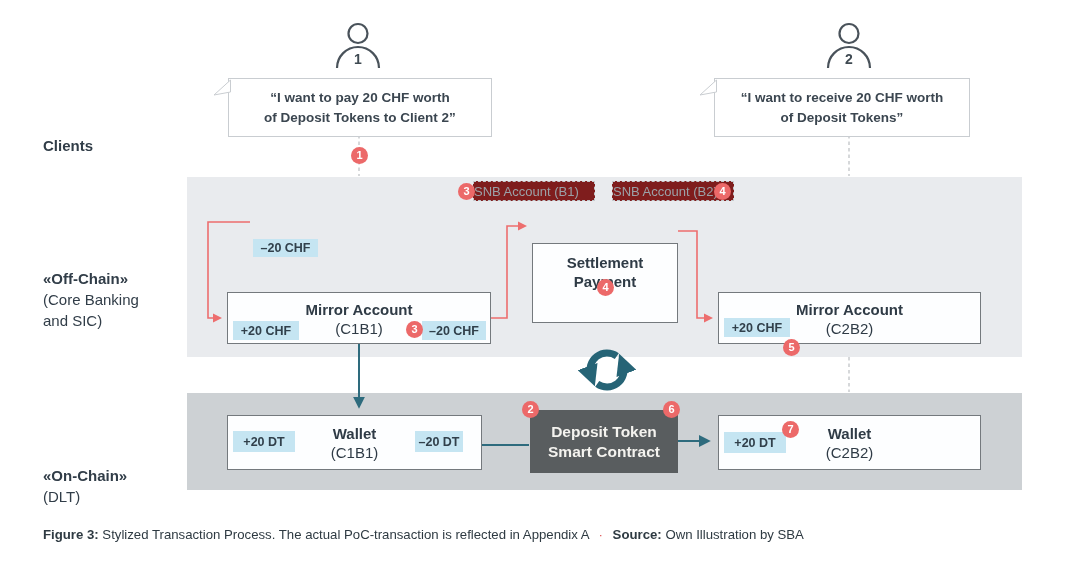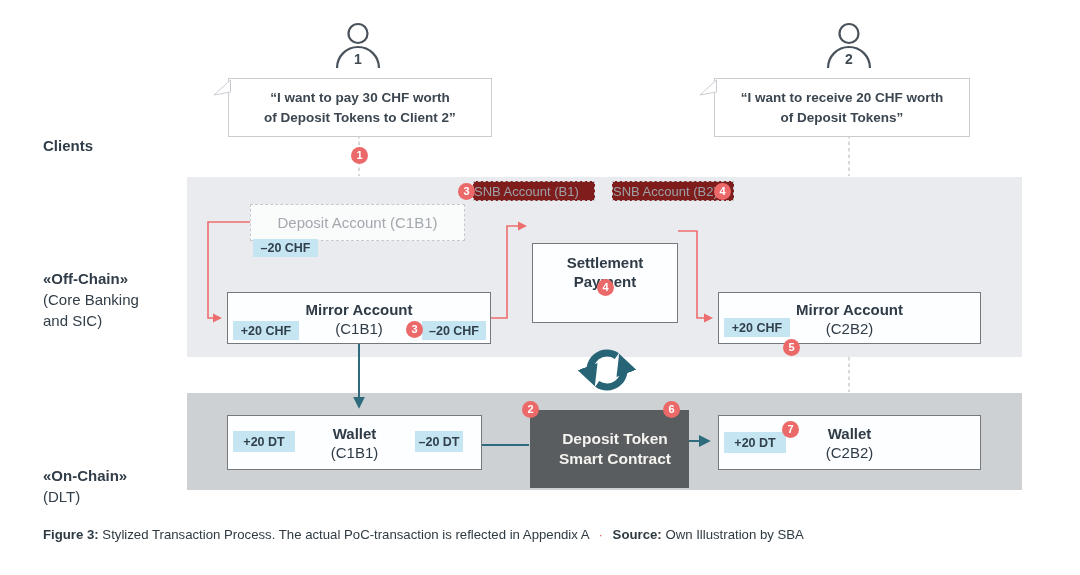--- a/index.html
+++ b/index.html
@@ -111,21 +111,21 @@
       <circle cx="27" cy="11.5" r="9.5" fill="#ffffff" stroke="#49525a" stroke-width="2.2"></circle>
       <path d="M6,46 A21,21 0 0 1 48,46" fill="none" stroke="#49525a" stroke-width="2.2"></path>
     </svg>
     <div class="num">1</div>
   </div>
   <div class="bubble z3" style="left:228px;top:78px;width:262px;height:57px;">
     <svg class="tail" width="18" height="18" viewBox="0 0 18 18">
       <path d="M17.5,1 L1,16 L17.5,13 Z" fill="#ffffff" stroke="#c9cdd1" stroke-width="1"></path>
     </svg>
     <div>
-      <div>“I want to pay 30 CHF worth</div>
+      <div>“I want to pay 20 CHF worth</div>
       <div>of Deposit Tokens to Client 2”</div>
     </div>
   </div>
   <div class="badge" style="left:351px;top:147px;">1</div>
 
   <div class="person" style="left:822px;top:22px;">
     <svg width="54" height="48" viewBox="0 0 54 48">
       <circle cx="27" cy="11.5" r="9.5" fill="#ffffff" stroke="#49525a" stroke-width="2.2"></circle>
       <path d="M6,46 A21,21 0 0 1 48,46" fill="none" stroke="#49525a" stroke-width="2.2"></path>
     </svg>
@@ -143,23 +143,20 @@
 
   <div class="snb z3" style="left:473px;top:181px;width:122px;height:20px;">
     <span>SNB Account (B1)</span>
   </div>
   <div class="badge" style="left:458px;top:183px;">3</div>
   <div class="snb z3" style="left:612px;top:181px;width:122px;height:20px;">
     <span>SNB Account (B2)</span>
   </div>
   <div class="badge" style="left:714px;top:183px;">4</div>
 
-  <div class="dashedbox z2" style="left:250px;top:204px;width:215px;height:37px;">
-    <span>Deposit Account (C1B1)</span>
-  </div>
   <div class="chip z4" style="left:253px;top:239px;width:65px;height:18px;">–20 CHF</div>
 
 
   <div class="box z3" style="left:532px;top:207px;width:146px;height:80px;padding-top:9px;margin-top:36px;">
     <div class="b">Settlement</div>
     <div class="b">Payment</div>
   </div>
   <div class="badge" style="left:597px;top:279px;">4</div>
 
   <div class="box z3" style="left:227px;top:292px;width:264px;height:52px;padding-top:7px;">
@@ -177,21 +174,21 @@
   <div class="chip z4" style="left:724px;top:318px;width:66px;height:19px;">+20 CHF</div>
   <div class="badge" style="left:783px;top:339px;">5</div>
 
   <div class="box z3" style="left:227px;top:415px;width:255px;height:55px;padding-top:8px;">
     <div class="b">Wallet</div>
     <div>(C1B1)</div>
   </div>
   <div class="chip z4" style="left:233px;top:431px;width:62px;height:21px;">+20 DT</div>
   <div class="chip z4" style="left:415px;top:431px;width:48px;height:21px;">–20 DT</div>
 
-  <div class="darkbox z3" style="left:530px;top:410px;width:148px;height:78px;padding-left:11px;">
+  <div class="darkbox z3" style="left:530px;top:410px;width:148px;height:63px;">
     <div>Deposit Token</div>
     <div>Smart Contract</div>
   </div>
   <div class="badge" style="left:522px;top:401px;">2</div>
   <div class="badge" style="left:663px;top:401px;">6</div>
 
   <div class="box z3" style="left:718px;top:415px;width:263px;height:55px;padding-top:8px;">
     <div class="b">Wallet</div>
     <div>(C2B2)</div>
   </div>

